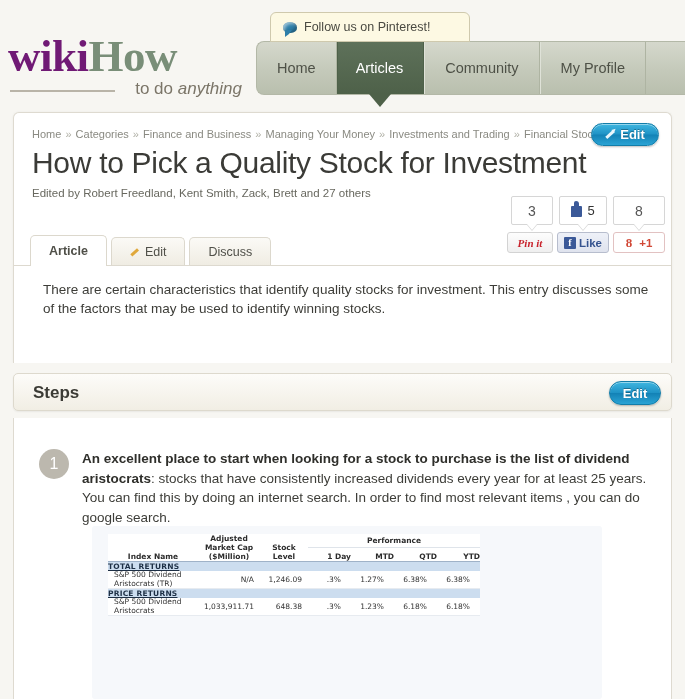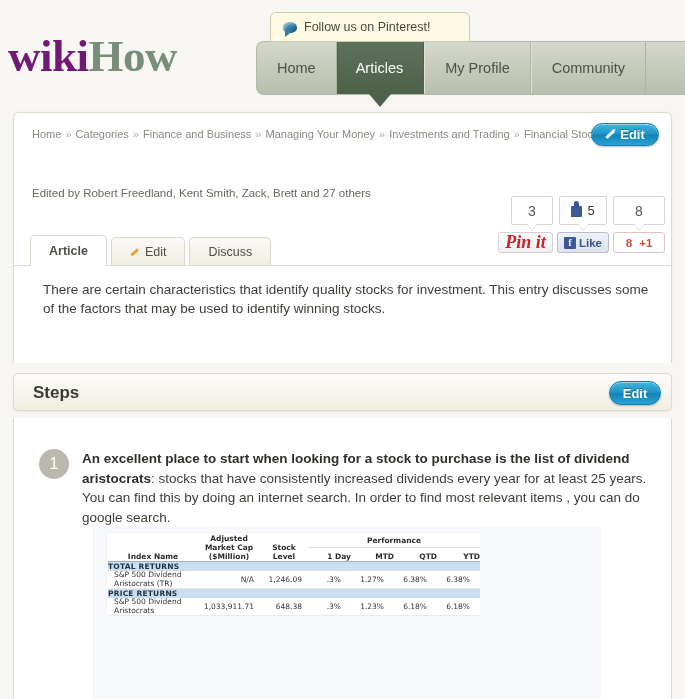--- a/index.html
+++ b/index.html
@@ -266,28 +266,28 @@
   .sbtn {
     height: 21px;
     border-radius: 3px;
     display: flex;
     align-items: center;
     justify-content: center;
     font-size: 11.5px;
     padding: 0 6px;
   }
   .sbtn-pin {
-    width: 55px;
+    width: 46px;
     background: linear-gradient(to bottom,#fdfdfd,#efefef);
     border: 1px solid #d3d3d3;
     color: #c8232c;
     font-family: "Liberation Serif", serif;
     font-style: italic;
     font-weight: bold;
-    font-size: 18px;
+    font-size: 11px;
   }
   .sbtn-fb {
     width: 52px;
     background: linear-gradient(to bottom,#eef1f8,#dfe3ee);
     border: 1px solid #b7bdcd;
     color: #35538f;
     font-weight: bold;
     gap: 3px;
   }
   .fb-f {
@@ -468,20 +468,21 @@
     background: #fff;
     vertical-align: bottom;
   }
   .sect-row td {
     background: #ccddef;
     font-weight: bold;
     font-size: 7.5px;
     padding: 4px 6px;
     letter-spacing: .2px;
     color: #1d2f45;
+    text-decoration: underline;
   }
   .data-row td {
     padding: 5px 4px;
     border-bottom: 1px solid #e7ebf0;
     font-size: 7.5px;
     color: #333;
     vertical-align: middle;
   }
   .data-row td.name {
     padding-left: 6px;
@@ -495,39 +496,40 @@
   .col-lvl { width: 48px; }
   .col-p   { width: 43px; }
 </style>
 </head>
 <body>
 
 <div class="header">
 
   <div class="logo-block">
     <div class="logo-word"><span class="logo-wiki">wiki</span><span class="logo-how">How</span></div>
+    <div class="logo-tag"><span>to do </span><span class="ital">anything</span></div>
   </div>
 
   <div class="pin-tip">
     <span class="pin-bubble"></span>
     <span>Follow us on Pinterest!</span>
   </div>
 
   <div class="nav">
     <div class="nav-item">
         <span>Home</span>
       </div>
     <div class="nav-item active">
         <span>Articles</span>
       </div>
     <div class="nav-item">
+        <span>Community</span>
+      </div>
+    <div class="nav-item">
         <span>My Profile</span>
-      </div>
-    <div class="nav-item">
-        <span>Community</span>
       </div>
   </div>
 </div>
 
 <div class="card">
 
   <div class="breadcrumb">
     <span class="crumb">Home</span>
     <span class="sep">»</span>
     <span class="crumb">Categories</span>
@@ -539,20 +541,21 @@
     <span class="crumb">Investments and Trading</span>
     <span class="sep">»</span>
     <span class="crumb">Financial Stocks</span>
   </div>
 
   <div class="btn-edit btn-edit-top">
     <span class="pencil"></span>
     <span>Edit</span>
   </div>
 
+  <h1 class="page-title">How to Pick a Quality Stock for Investment</h1>
   <div class="byline">Edited by Robert Freedland, Kent Smith, Zack, Brett and 27 others</div>
 
   <div class="social">
     <div class="social-counts">
       <div class="count-box count-pin">
         <span>3</span>
       </div>
       <div class="count-box count-fb">
         <span class="thumb"></span>
         <span class="fb-num">5</span>

